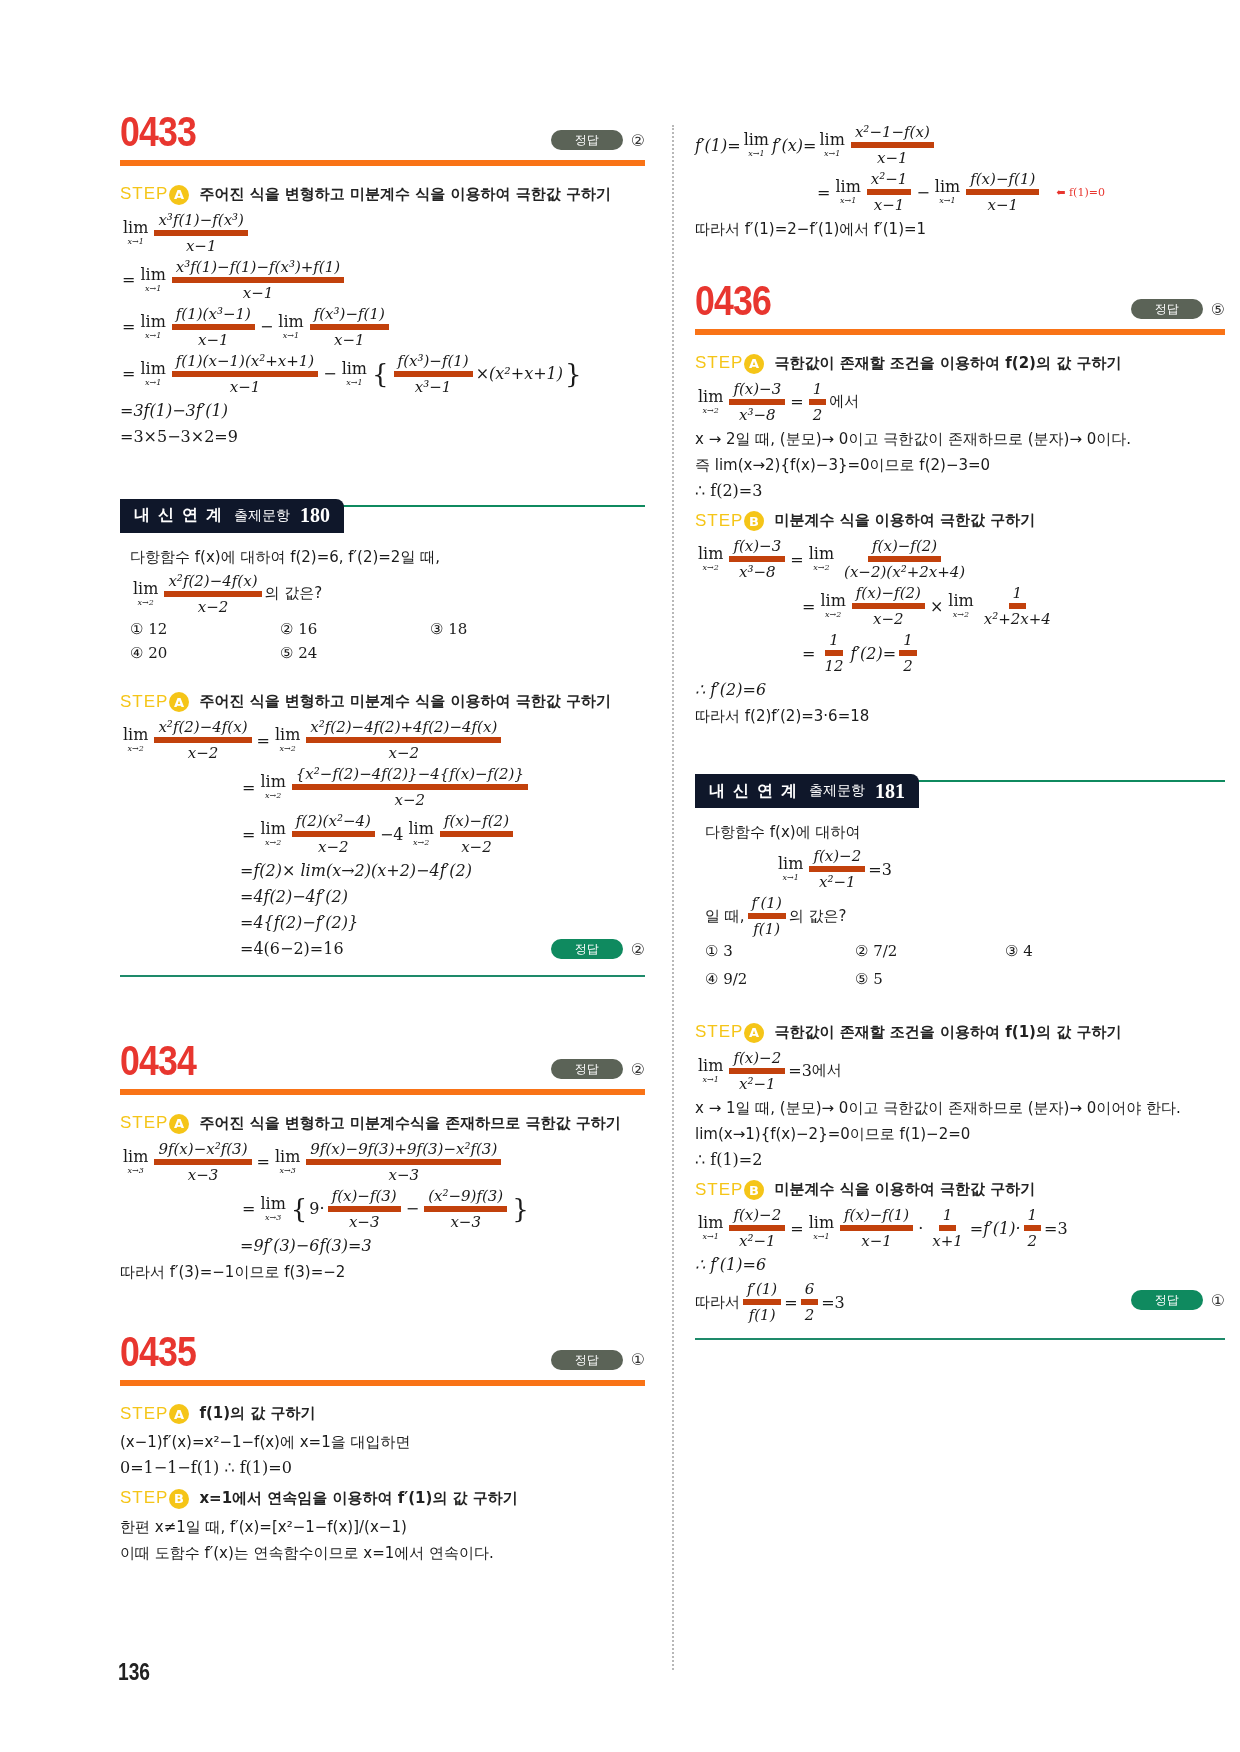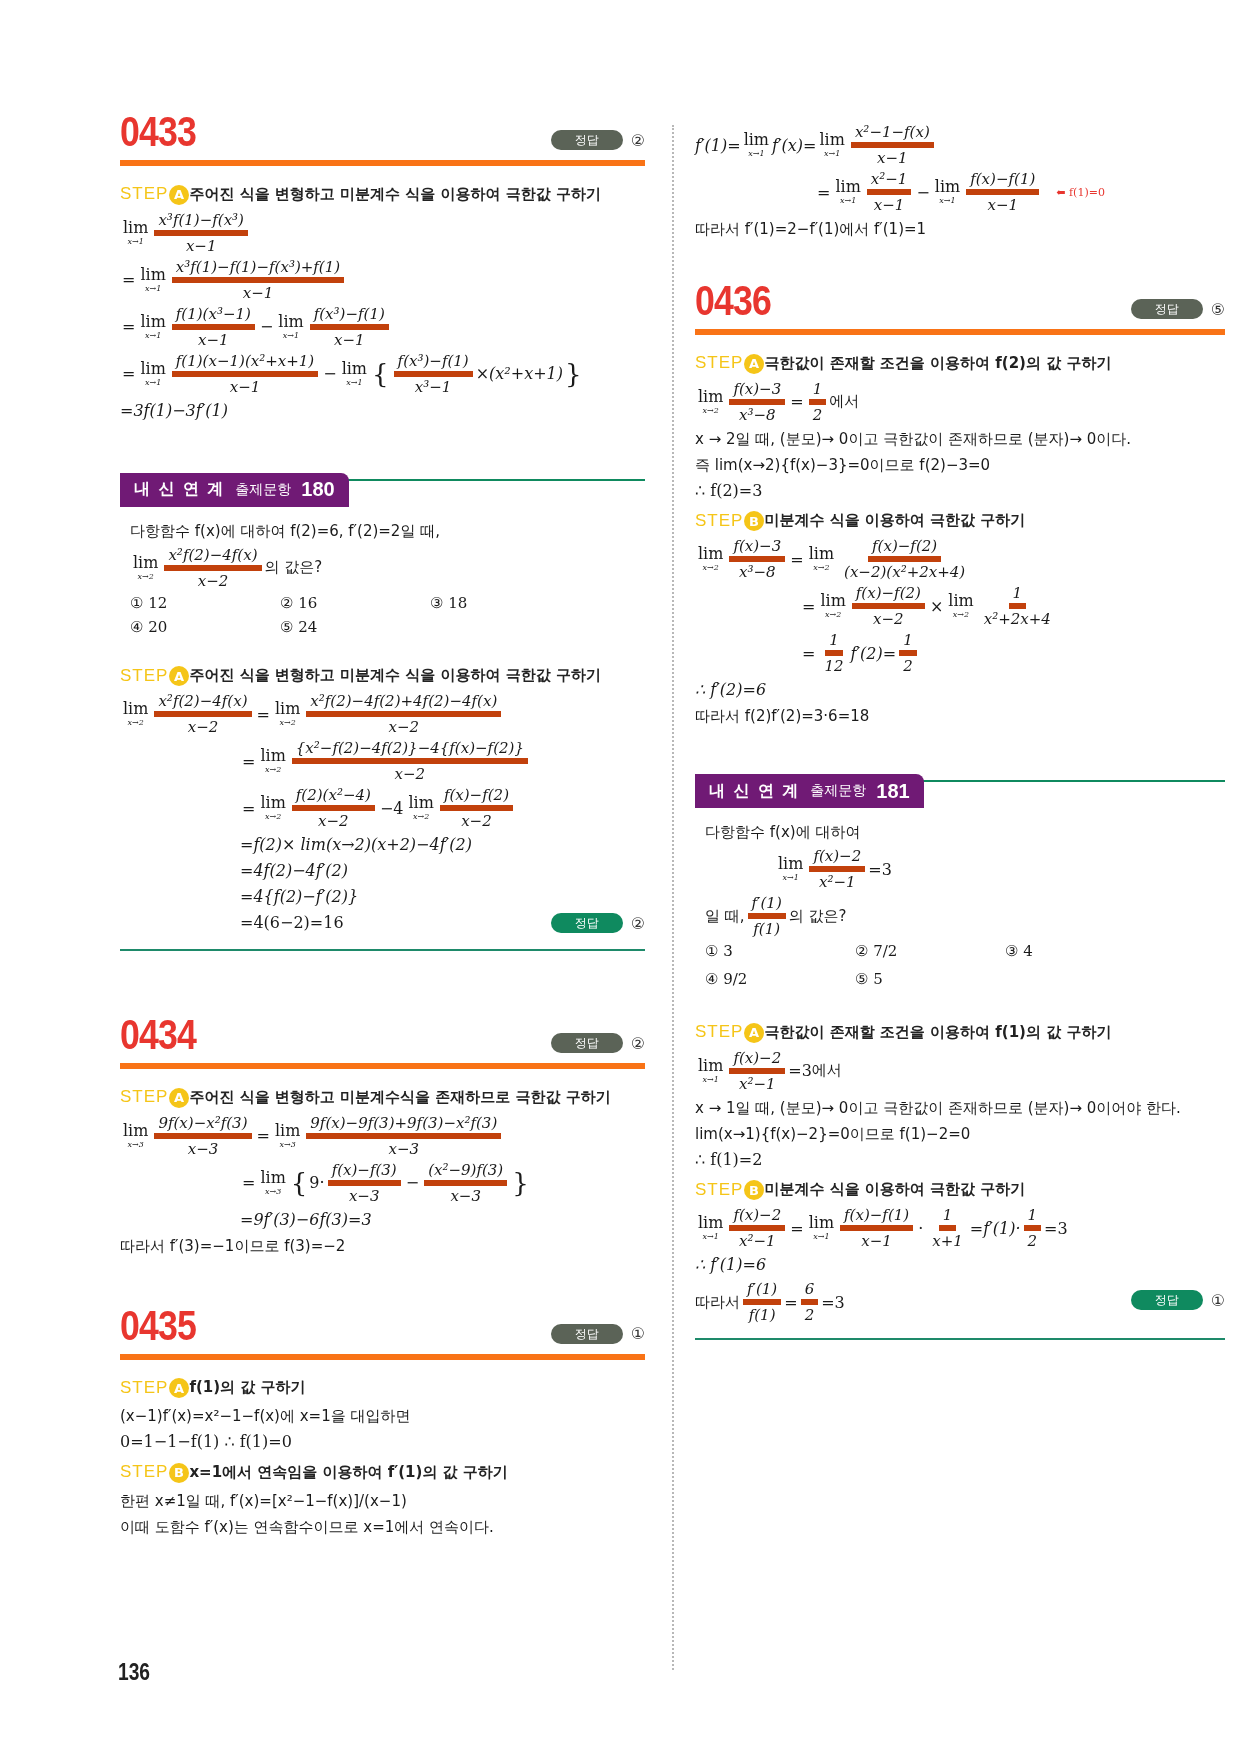--- a/index.html
+++ b/index.html
@@ -21,21 +21,21 @@
     font-family: "Liberation Sans", "DejaVu Sans", sans-serif; font-weight: bold;
     font-size: 42px; color: #e8362f; letter-spacing: -1px; transform: scaleX(0.85); transform-origin: left bottom;
   }
   .answer { position: absolute; right: 0; bottom: 10px; display: flex; align-items: center; gap: 8px; }
   .ans-badge {
     background: #5b6357; color: #fff; font-family: "DejaVu Sans", sans-serif;
     font-size: 12px; padding: 2px 24px; border-radius: 10px; line-height: 16px;
   }
   .ans-badge.green { background: #0f8a5f; }
   .ans-num { font-family: "DejaVu Sans", sans-serif; font-size: 16px; color: #333; }
-  .step { display: flex; align-items: center; margin: 4px 0 6px; }
+  .step { display: flex; align-items: center; gap: 10px; margin: 4px 0 6px; }
   .step-label {
     font-family: "Liberation Sans", "DejaVu Sans", sans-serif; font-size: 17px; color: #f5c518; letter-spacing: 1px;
   }
   .step-circle {
     display: inline-flex; align-items: center; justify-content: center;
     width: 20px; height: 20px; border-radius: 50%; background: #f5c518; color: #fff;
     font-family: "DejaVu Sans", sans-serif; font-weight: bold; font-size: 13px; margin-left: 1px;
   }
   .step-title { font-family: "DejaVu Sans", sans-serif; font-weight: bold; font-size: 15px; color: #222; }
   .line { font-size: 16px; line-height: 24px; margin: 2px 0; white-space: nowrap; }
@@ -49,22 +49,22 @@
   .lim .s { font-size: 8px; font-style: italic; margin-top: 2px; }
   .frac { display: inline-flex; flex-direction: column; align-items: center; margin: 0 3px; vertical-align: middle; }
   .frac .n { border-bottom: 6px solid #c2410c; padding: 0 4px 1px; font-style: italic; font-size: 15px; }
   .frac .d { padding: 1px 4px 0; font-style: italic; font-size: 15px; }
   .op { margin: 0 2px; }
   .note { color: #e8362f; font-size: 11px; margin-left: 14px; }
   .banner { position: relative; height: 36px; margin: 50px 0 10px; }
   .banner-line { position: absolute; left: 0; right: 0; top: 6px; border-top: 2px solid #0f8a5f; }
   .banner-tag {
     position: absolute; left: 0; top: 0; height: 34px; padding: 0 14px;
-    background: #701a75; color: #fff; border-radius: 0 8px 0 0; display: flex; align-items: center; gap: 10px;
-    font-family: Liberation Sans, sans-serif;
+    background: #0f172a; color: #fff; border-radius: 0 8px 0 0; display: flex; align-items: center; gap: 10px;
+    font-family: Liberation Serif, serif;
   }
   .banner-tag .t1 { font-weight: bold; font-size: 16px; letter-spacing: 2px; }
   .banner-tag .t2 { font-size: 14px; }
   .banner-tag .t3 { font-weight: bold; font-size: 20px; }
   .q-body { padding-left: 10px; }
   .choices { display: grid; grid-template-columns: 150px 150px 150px; row-gap: 6px; padding-left: 10px; margin-top: 4px; font-size: 15px; }
   .end-line { border-top: 2px solid #1e8a6a; margin-top: 14px; }
   .final-row { position: relative; }
   .final-row .answer { bottom: 2px; }
   .page-num {
@@ -148,20 +148,21 @@
       </span>
     <span class="op" style="font-size:26px">{</span>
     <span class="frac">
         <span class="n">f(x³)−f(1)</span>
         <span class="d">x³−1</span>
       </span>
     <span class="math">×(x²+x+1)</span>
     <span class="op" style="font-size:26px">}</span>
   </div>
   <div class="line math">=3f(1)−3f′(1)</div>
+  <div class="line">=3×5−3×2=9</div>
 
   <div class="banner">
     <div class="banner-line"></div>
     <div class="banner-tag">
       <span class="t1">내 신 연 계</span>
       <span class="t2">출제문항</span>
       <span class="t3">180</span>
     </div>
   </div>
   <div class="q-body">

